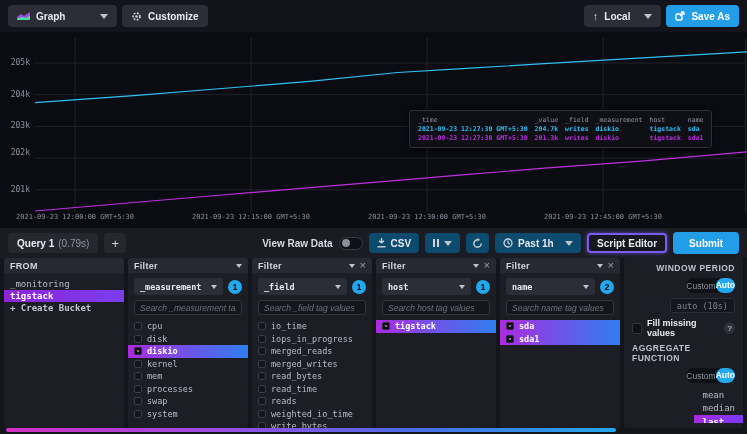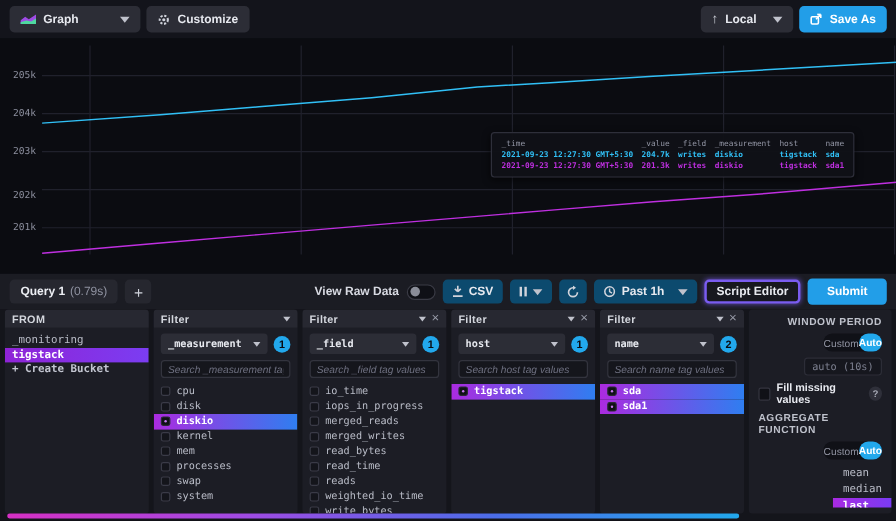--- a/index.html
+++ b/index.html
@@ -161,22 +161,28 @@
       <line class="grid" x1="427.0" x2="427.0" y1="2" y2="176"></line>
       <line class="grid" x1="603.0" x2="603.0" y1="2" y2="176"></line>
       <line class="grid" x1="745.5" x2="745.5" y1="2" y2="176"></line>
       <polyline fill="none" stroke="#31c0f6" stroke-width="1.2" points="35.1,66.6 133.7,59.7 215.8,53.0 309.7,45.4 397.7,36.5 462.2,32.7 544.3,27.6 638.2,22.2 747.3,15.9"></polyline>
       <polyline fill="none" stroke="#bf2fe0" stroke-width="1.2" points="35.1,175.0 133.7,166.5 215.8,159.5 309.7,151.6 397.7,144.3 462.2,138.9 544.3,132.2 638.2,125.3 747.3,115.8"></polyline>
     </svg>
   <div id="y-labels">
       <div class="ylab" style="top: 26px;">205k</div>
       <div class="ylab" style="top: 57.7px;">204k</div>
       <div class="ylab" style="top: 89.4px;">203k</div>
-      <div class="ylab" style="top: 126px;">202k</div>
+      <div class="ylab" style="top: 116px;">202k</div>
       <div class="ylab" style="top: 152.8px;">201k</div>
+    </div>
+  <div id="x-labels">
+      <div class="xlab" style="left: 75px;">2021-09-23 12:00:00 GMT+5:30</div>
+      <div class="xlab" style="left: 250.995px;">2021-09-23 12:15:00 GMT+5:30</div>
+      <div class="xlab" style="left: 426.99px;">2021-09-23 12:30:00 GMT+5:30</div>
+      <div class="xlab" style="left: 602.985px;">2021-09-23 12:45:00 GMT+5:30</div>
     </div>
 
   <div class="tooltip">
     <span class="tt-h">_time</span>
     <span class="tt-h">_value</span>
     <span class="tt-h">_field</span>
     <span class="tt-h">_measurement</span>
     <span class="tt-h">host</span>
     <span class="tt-h">name</span>
 

